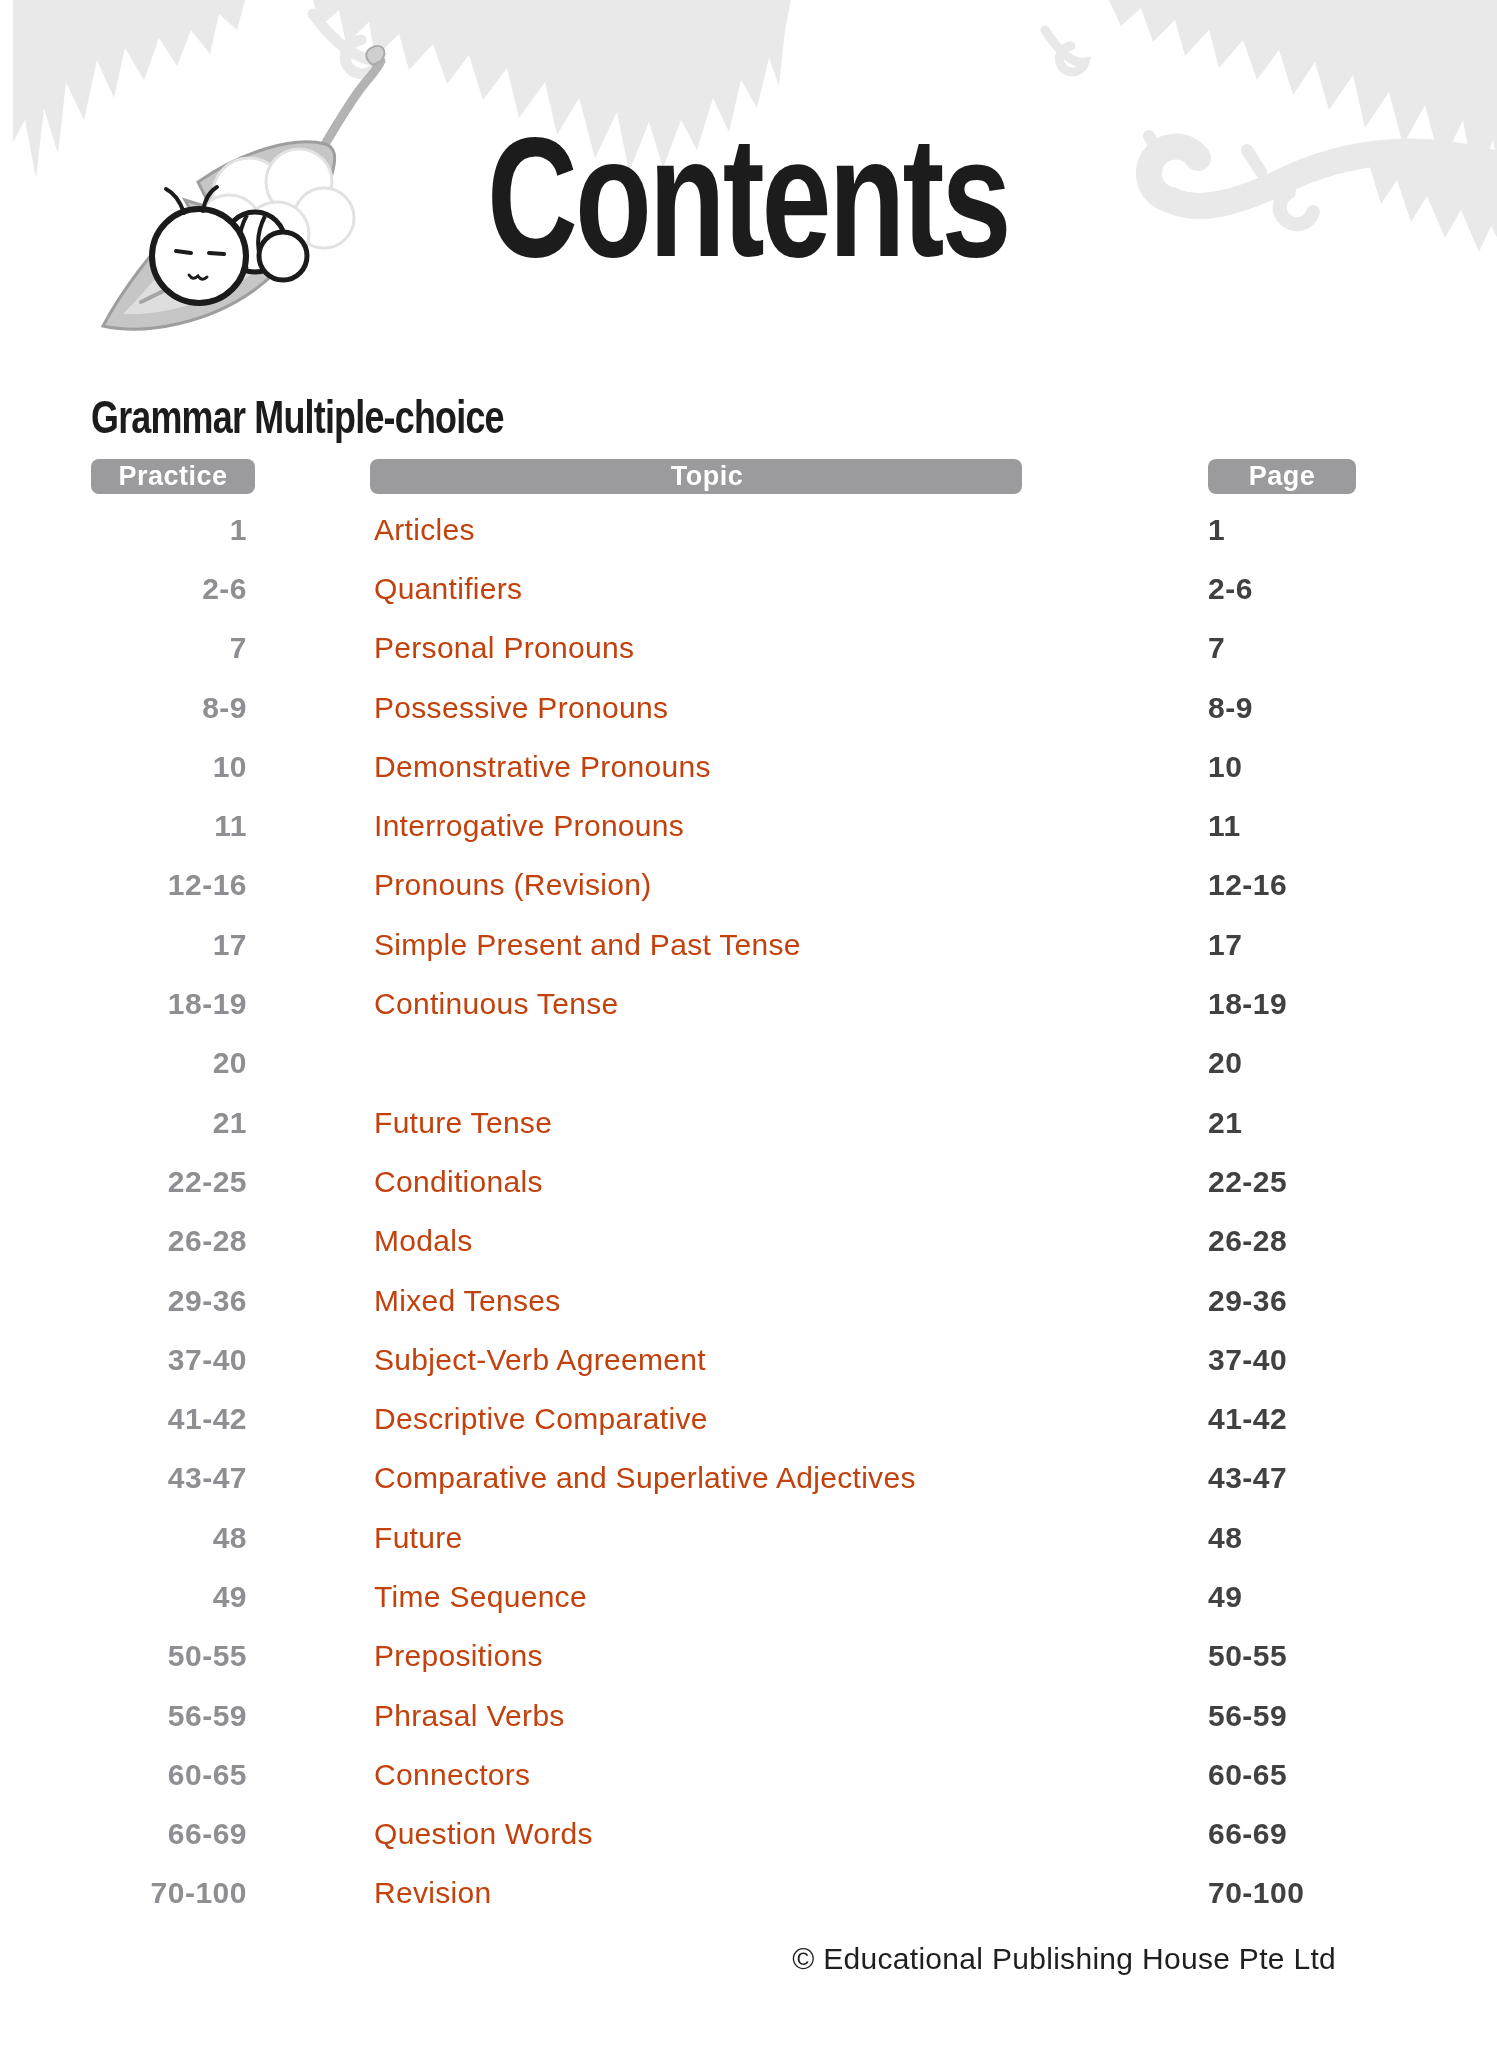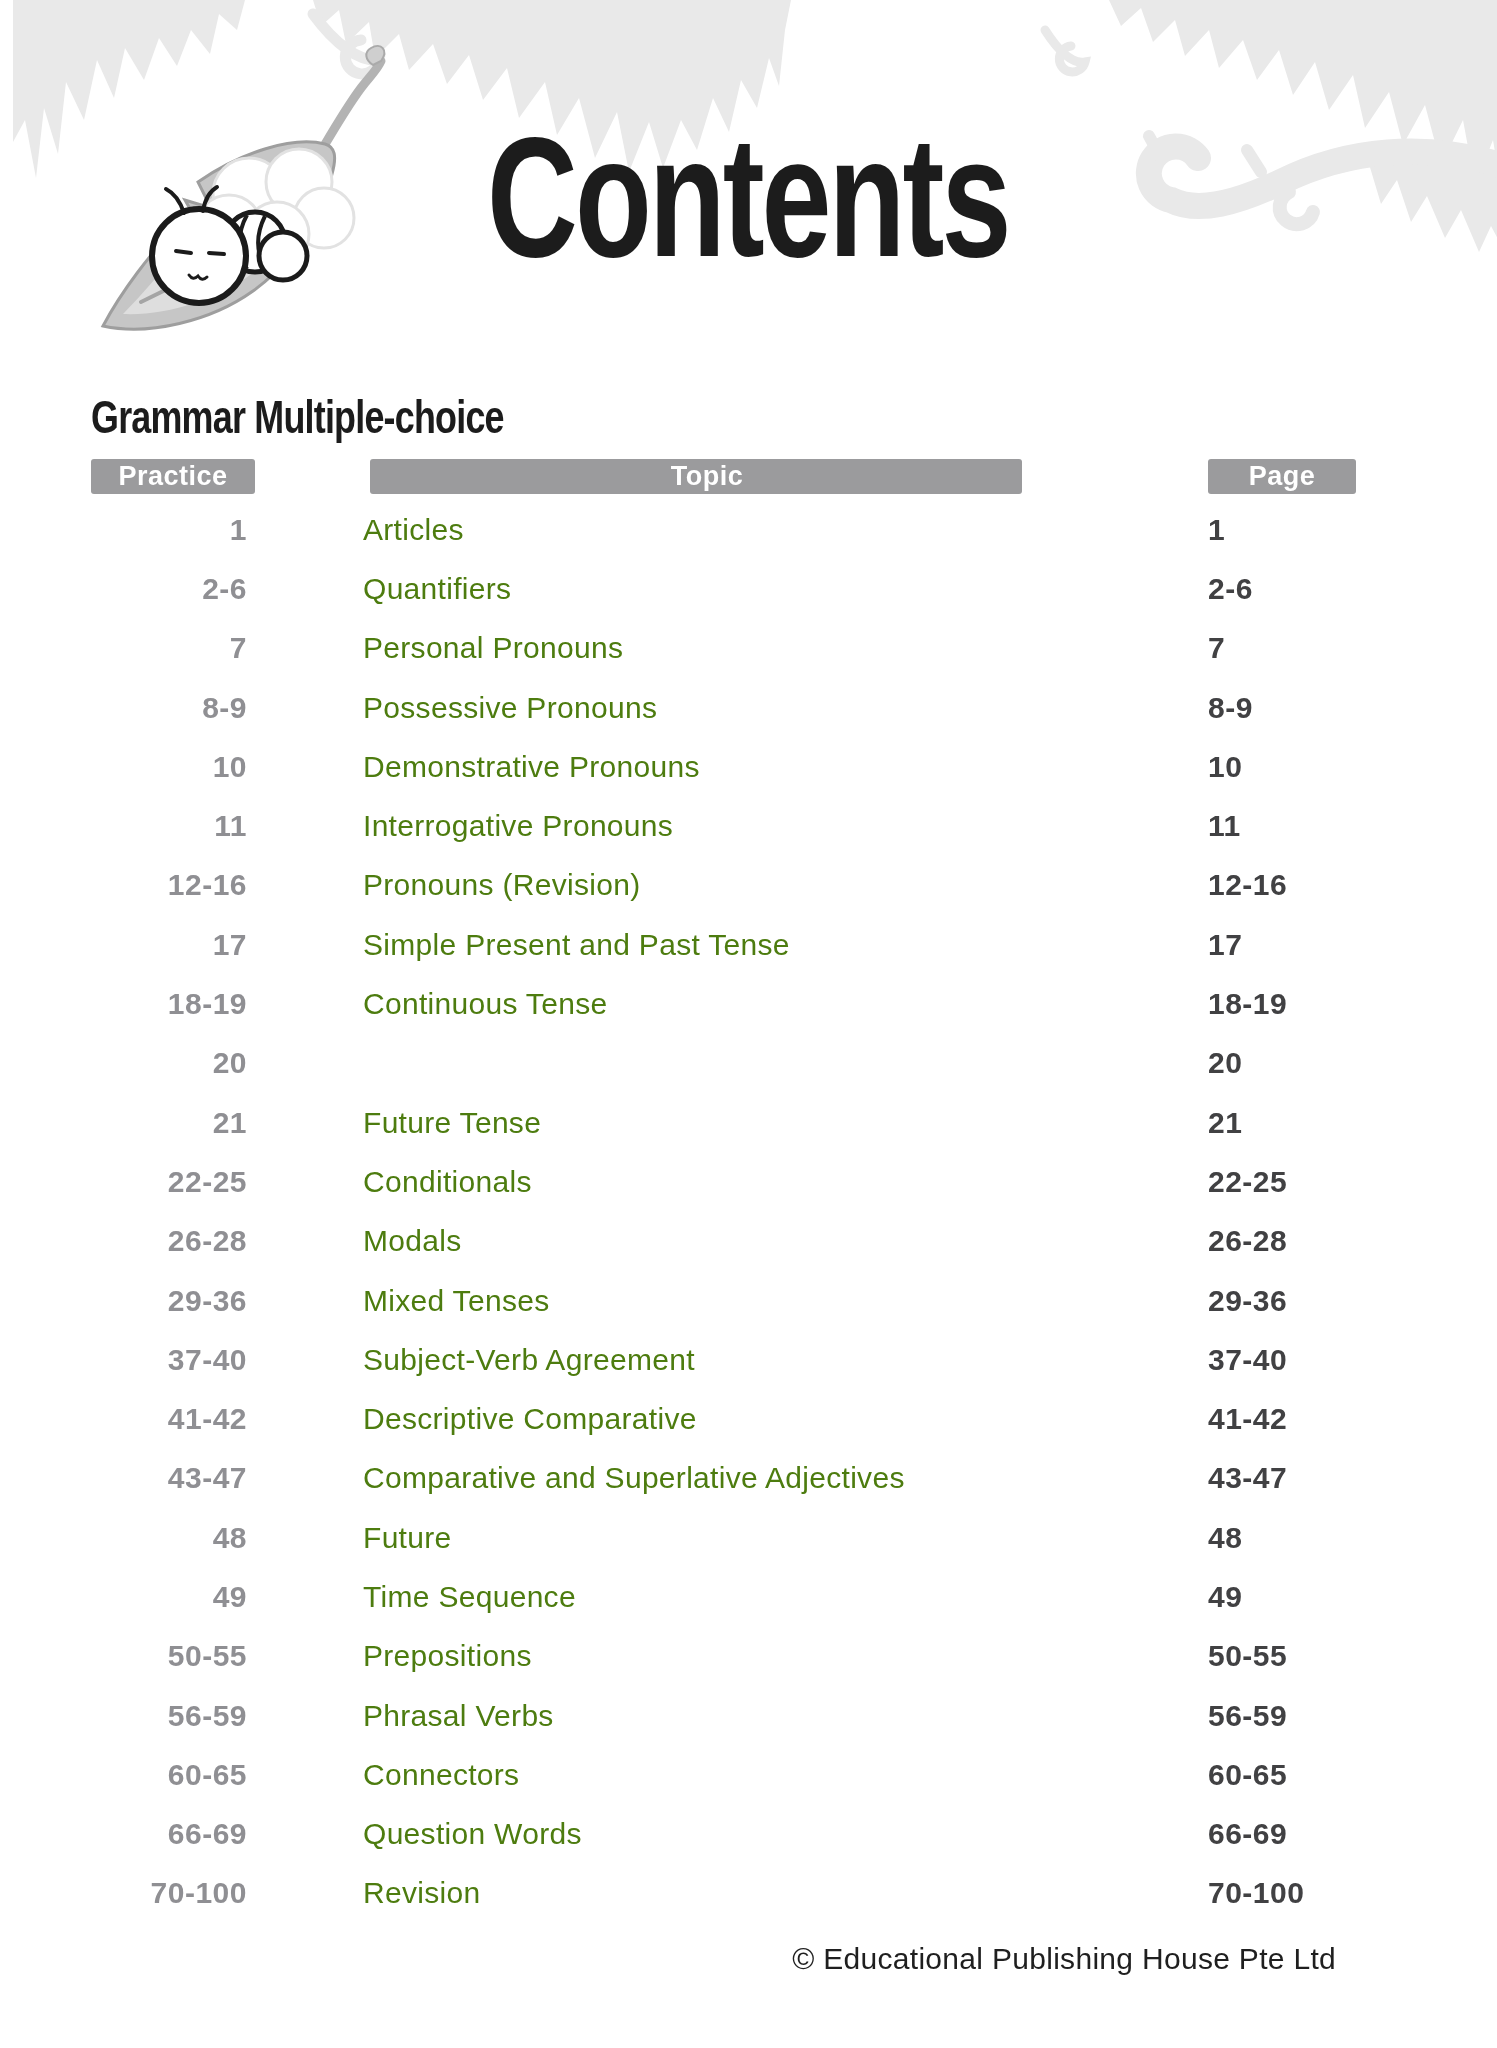--- a/index.html
+++ b/index.html
@@ -20,33 +20,33 @@
   }
   
   .section-heading{
     position:absolute;left:78px;top:394px;margin:0;
     font-size:46px;line-height:1;font-weight:bold;color:#1c1c1c;
     letter-spacing:-1px;transform:scaleX(0.78);transform-origin:left top;white-space:nowrap;
   }
   
   .thead{position:absolute;left:78px;top:459px;width:1245px;height:35px;}
   .col-head{
-    position:absolute;top:0;height:35px;background:#9b9b9d;border-radius:3px;
+    position:absolute;top:0;height:35px;background:#9b9b9d;border-radius:8px;
     color:#ffffff;font-weight:bold;font-size:27px;line-height:35px;text-align:center;
     letter-spacing:0.5px;
   }
   .col-head.practice{left:0;width:164px;}
   .col-head.topic{left:279px;width:630px;padding-left:22px;}
   .col-head.page{left:1104px;width:148px;}
   
   .rows{position:absolute;left:78px;top:500px;width:1245px;}
   .toc-row{position:relative;height:59.3px;}
   .cell{position:absolute;top:0;height:100%;display:flex;align-items:center;font-size:30px;}
   .cell.practice{left:0;width:156px;justify-content:flex-end;font-weight:bold;color:#8f8f93;letter-spacing:0.5px;}
-  .cell.topic{left:272px;color:#4d7c0f;letter-spacing:0.3px;}
+  .cell.topic{left:283px;color:#c2410c;letter-spacing:0.3px;}
   .cell.pageno{left:1117px;font-weight:bold;color:#414143;letter-spacing:0.5px;}
   
   .footer{
     position:absolute;left:78px;top:1942px;width:1245px;text-align:right;
     font-size:30px;color:#1f1f1f;letter-spacing:0.3px;
   }
 </style>
 </head>
 <body>
 

